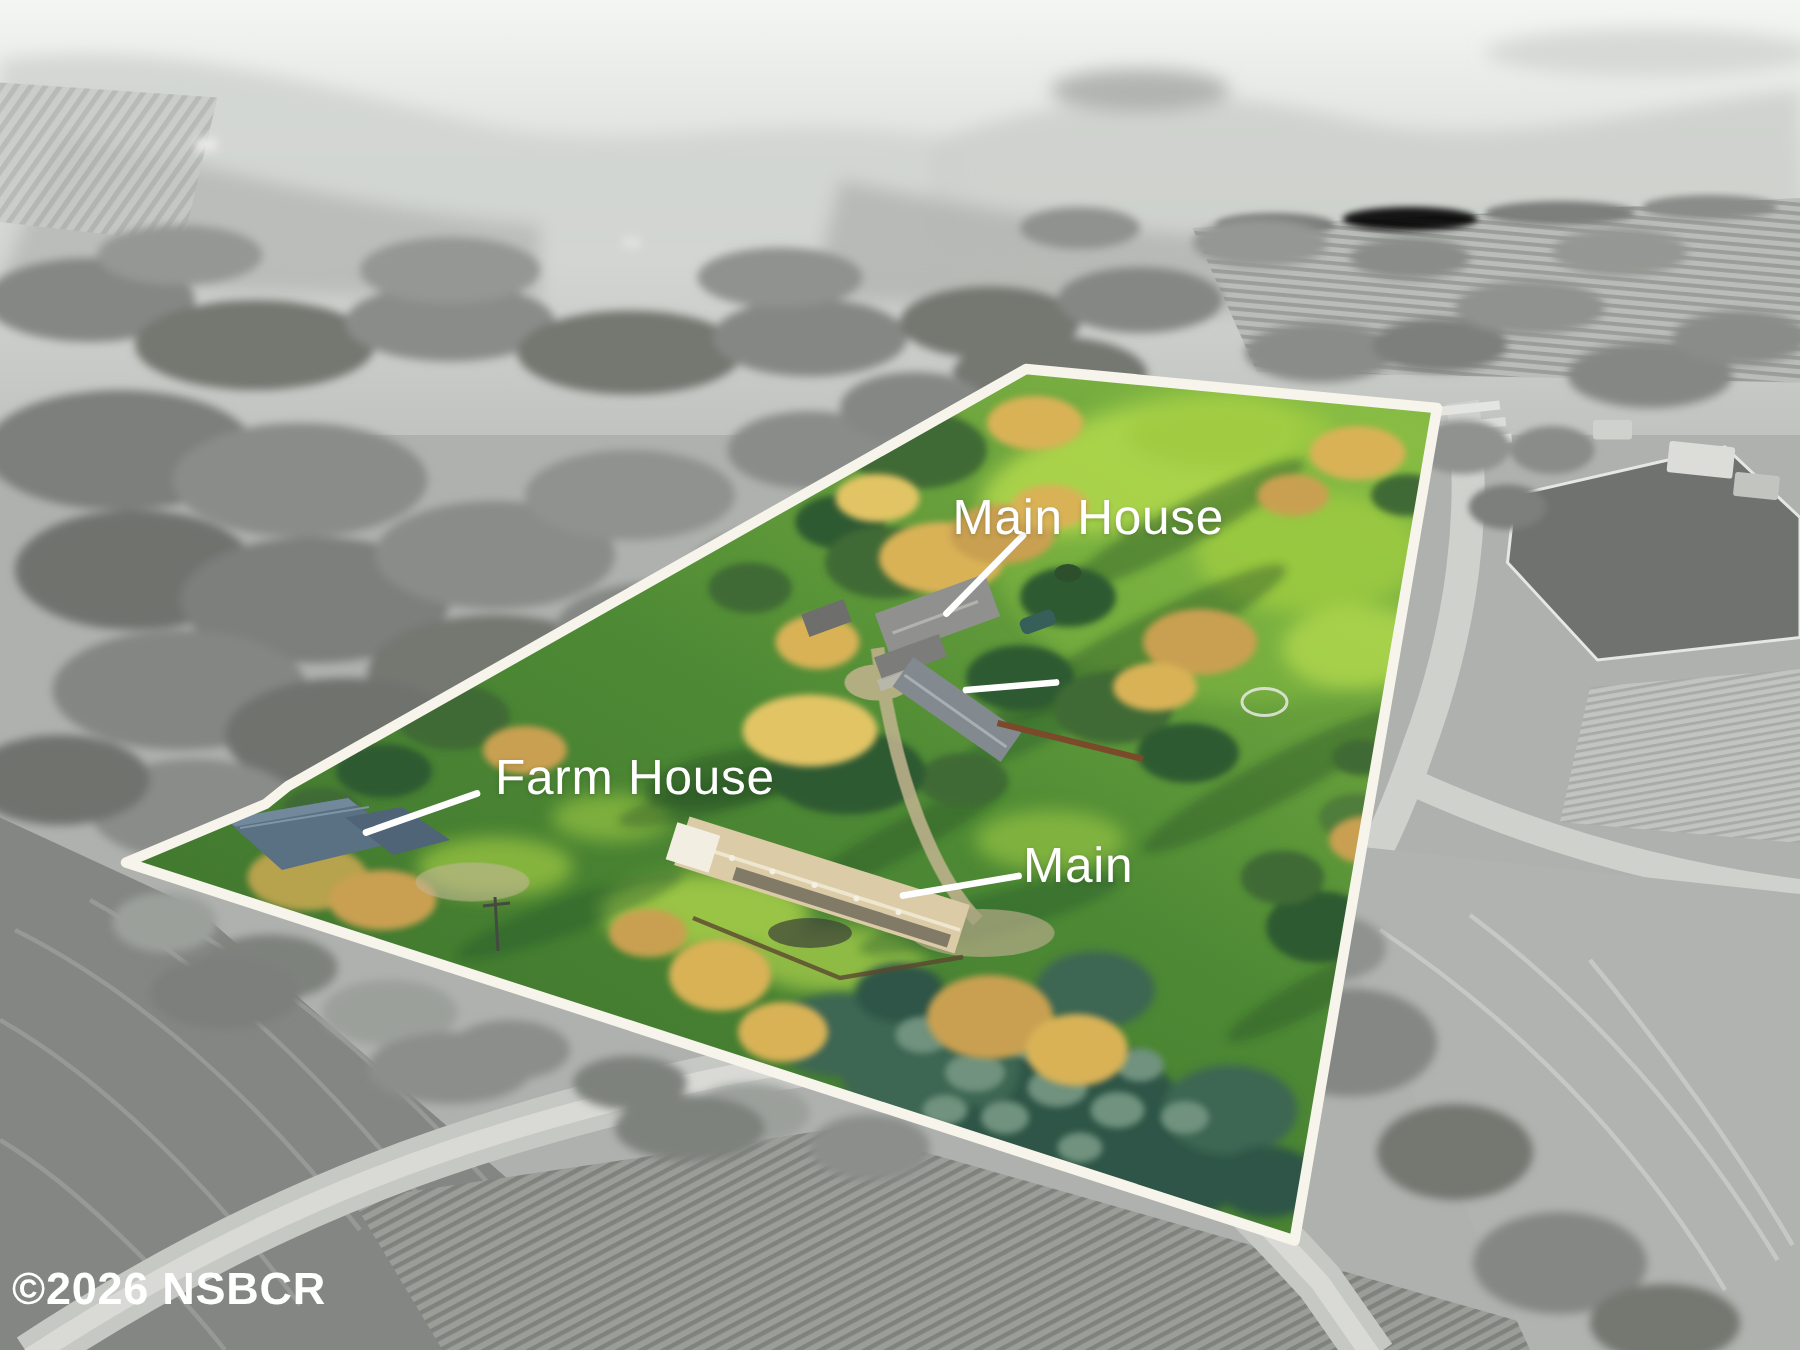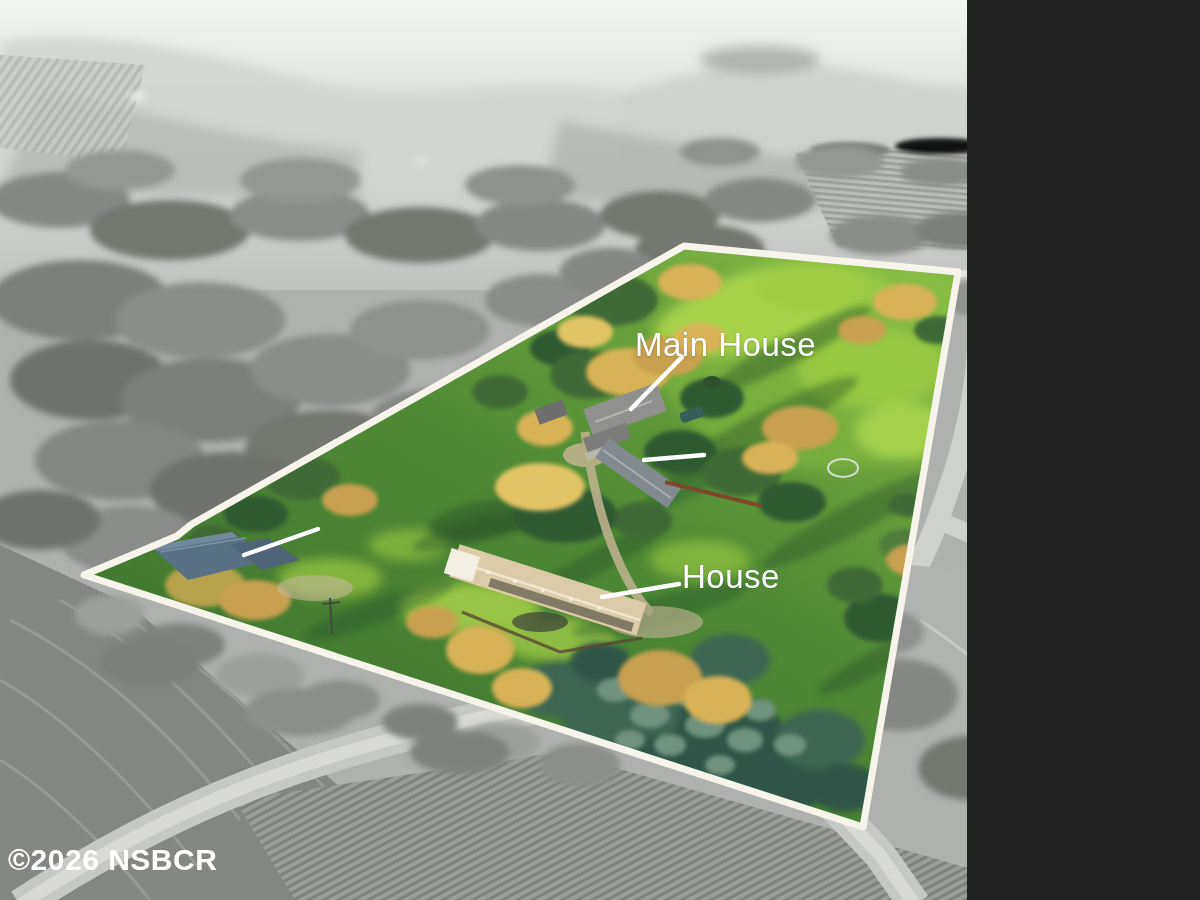--- a/index.html
+++ b/index.html
@@ -1,16 +1,16 @@
 <!DOCTYPE html>
 <html><head>
 <meta charset="utf-8">
 <style>
   html,body{margin:0;padding:0;background:#222;}
-  .stage{position:relative;width:967px;height:900px;overflow:hidden;
+  .stage{position:relative;width:1200px;height:900px;overflow:hidden;
          font-family:"Liberation Sans",sans-serif;}
   .stage svg{position:absolute;left:0;top:0;}
   .map-label{position:absolute;color:#ffffff;font-size:33px;font-weight:400;
              letter-spacing:.5px;line-height:1;white-space:nowrap;
              text-shadow:0 1px 3px rgba(40,60,30,.25);
              font-family:"Liberation Sans",sans-serif;}
   .watermark{position:absolute;left:8px;top:843px;color:#ffffff;font-size:30px;
              font-weight:700;letter-spacing:.5px;
              font-family:"Liberation Sans",sans-serif;}
 </style>
@@ -355,17 +355,18 @@
 
   <g stroke="#ffffff" stroke-width="4.5" stroke-linecap="round">
     <line x1="682" y1="357" x2="631" y2="409"></line>
     <line x1="704" y1="455" x2="644" y2="460"></line>
     <line x1="318" y1="529" x2="244" y2="555"></line>
     <line x1="679" y1="584" x2="602" y2="597"></line>
   </g>
 </svg>
 
 <div class="map-label" style="left:635px;top:328px">Main House</div>
-<div class="map-label" style="left:682px;top:560px">House</div>
+<div class="map-label" style="left:330px;top:501px">Farm House</div>
+<div class="map-label" style="left:682px;top:560px">Main</div>
 
 <div class="watermark">©2026 NSBCR</div>
 
 </div>
 
 </body></html>

